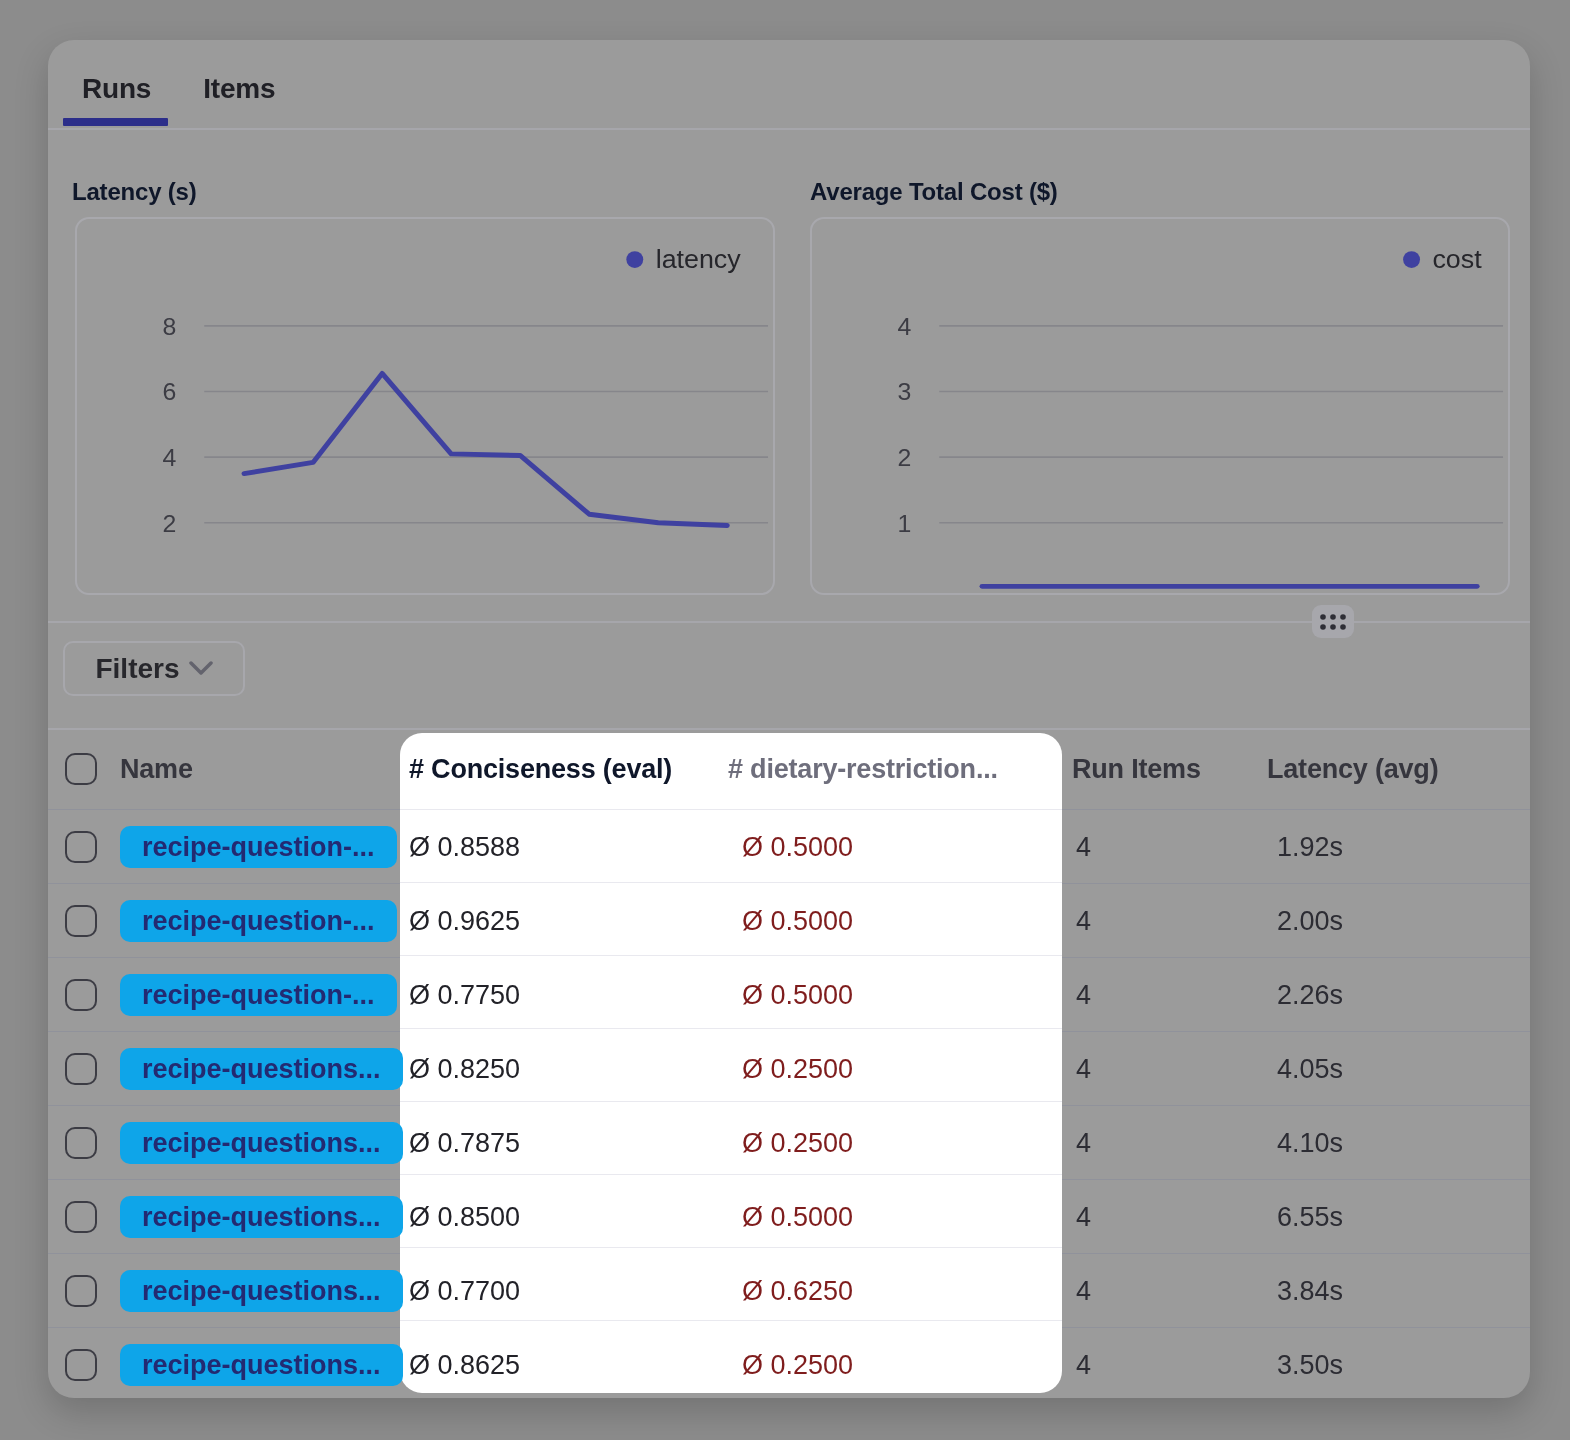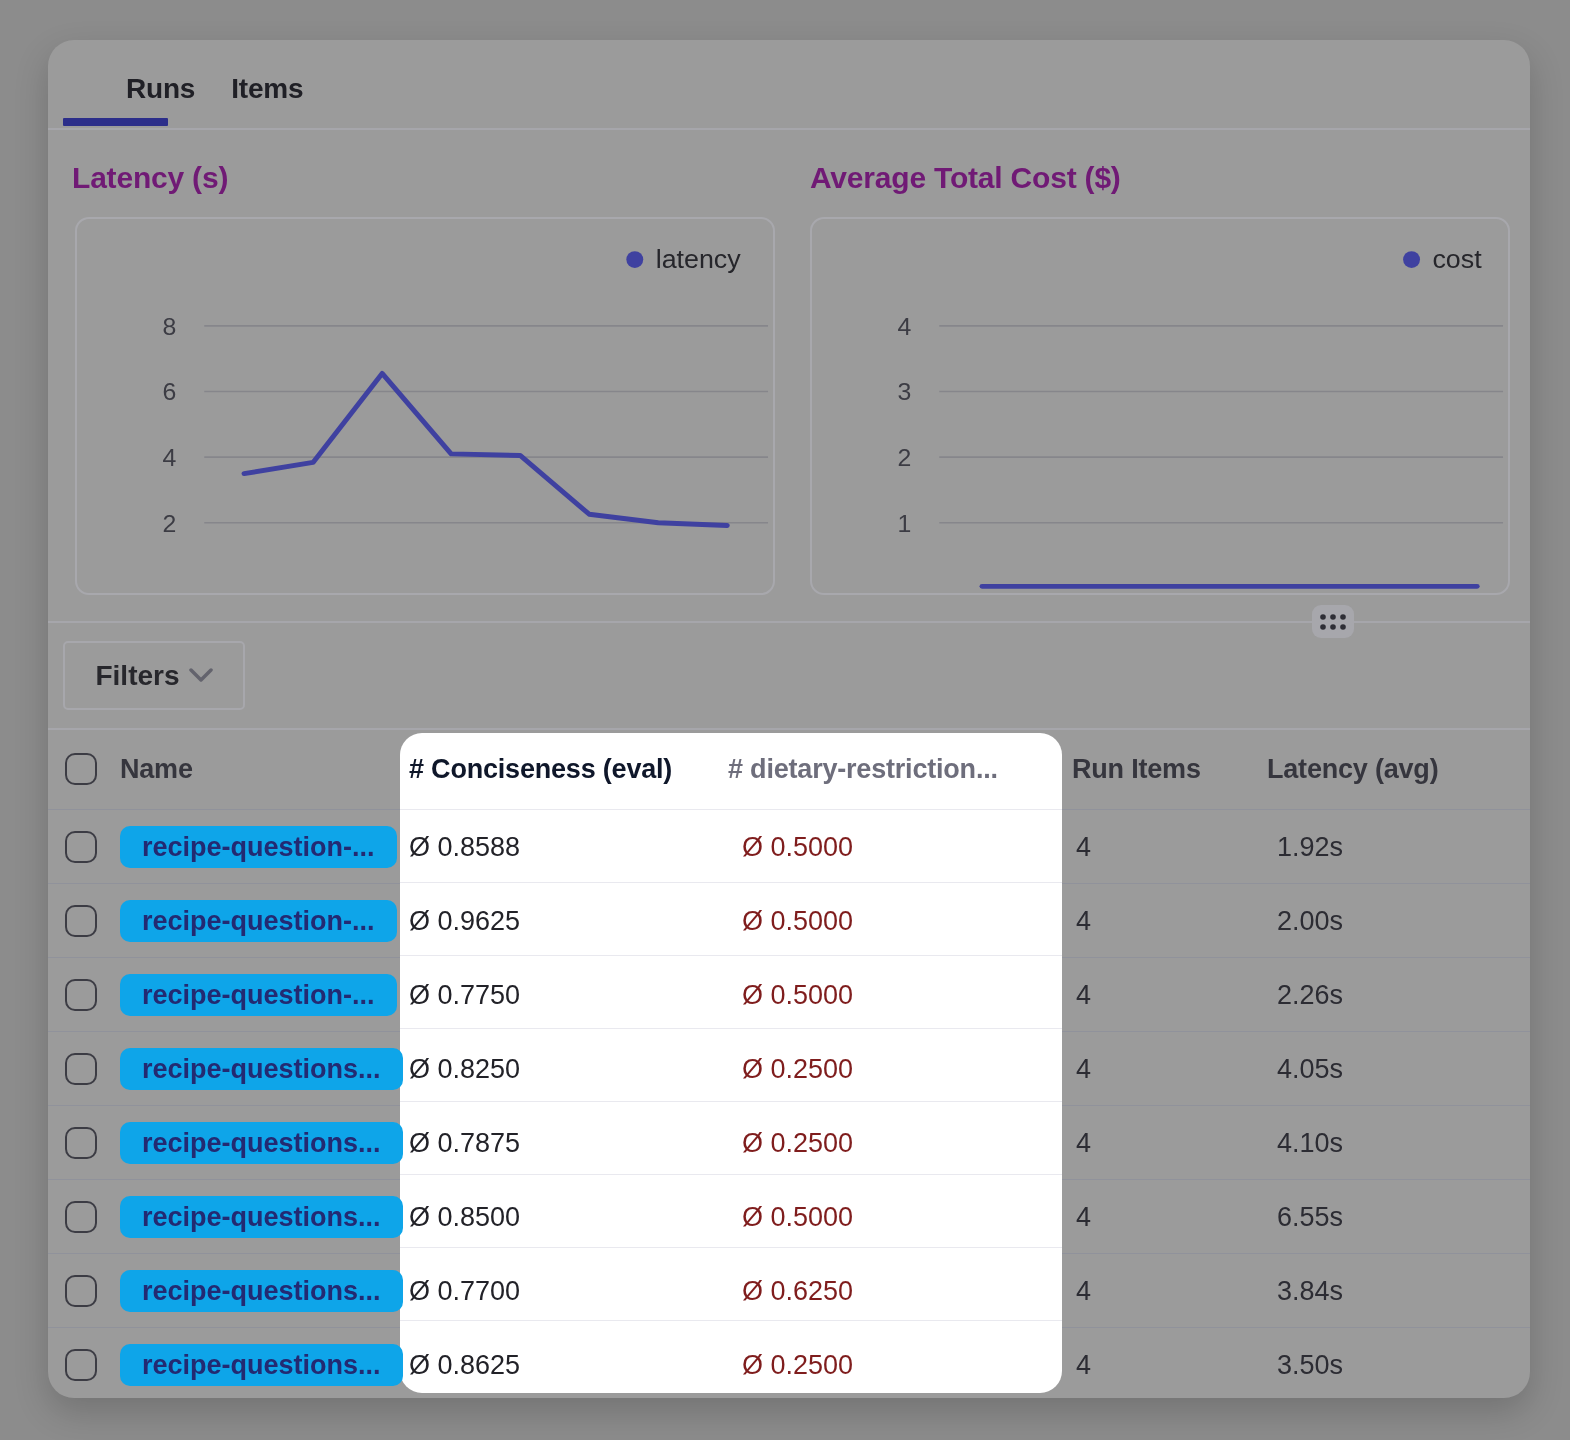--- a/index.html
+++ b/index.html
@@ -7,44 +7,44 @@
     width:1570px;height:1440px;position:relative;overflow:hidden;
     background:#8c8c8c;
     font-family:"Liberation Sans", sans-serif;
   }
   .card{
     position:absolute;left:48px;top:40px;width:1482px;height:1358px;
     background:#9b9b9b;border-radius:26px;
     box-shadow:0 14px 34px rgba(0,0,0,0.18);
   }
   
-  .tabs{position:absolute;left:34px;top:24px;display:flex;gap:36px;margin-left:44px;}
+  .tabs{position:absolute;left:34px;top:24px;display:flex;gap:52px;}
   .tab{font-size:28px;font-weight:600;color:#202026;height:50px;display:flex;align-items:center;letter-spacing:-0.2px;}
   .tab-underline{position:absolute;left:15px;top:78px;width:105px;height:8px;background:#2c2e8a;border-radius:1px;}
   .hdivider{position:absolute;left:0;width:100%;height:1.5px;background:#a6a6ab;}
   .div-tabs{top:88px;}
   .div-charts{top:581px;}
   .div-filters{top:688px;}
   
-  .chart-title{position:absolute;top:121px;font-size:30px;font-weight:700;color:#701a75;letter-spacing:-0.2px;}
+  .chart-title{position:absolute;top:138px;font-size:24px;font-weight:700;color:#0f172a;letter-spacing:-0.2px;}
   .t-latency{left:24px;}
   .t-cost{left:762px;}
   .chart-card{position:absolute;top:177px;width:700px;height:378px;border:2px solid #a8a8ad;border-radius:14px;box-sizing:border-box;}
   .cc-latency{left:27px;}
   .cc-cost{left:762px;}
   .chart-card svg{position:absolute;left:0;top:0;width:100%;height:100%;}
   
   .drag-handle{
     position:absolute;left:1264px;top:565px;width:42px;height:33px;
     background:#a7a7ac;border-radius:9px;display:flex;align-items:center;justify-content:center;
   }
   
   .filters-btn{
-    position:absolute;left:15px;top:601px;width:182px;height:69px;
-    border:2px solid #a7a7ac;border-radius:5px;box-sizing:border-box;
+    position:absolute;left:15px;top:601px;width:182px;height:55px;
+    border:2px solid #a7a7ac;border-radius:10px;box-sizing:border-box;
     display:flex;align-items:center;justify-content:center;gap:9px;
     font-size:28px;font-weight:600;color:#27272c;background:transparent;cursor:pointer;
   }
   
   .spotlight{
     position:absolute;left:352px;top:693px;width:662px;height:660px;
     background:#ffffff;border-radius:22px;z-index:1;
   }
   .spot-sep{position:absolute;left:0;width:100%;height:1.5px;background:#e9e9ef;}
   

